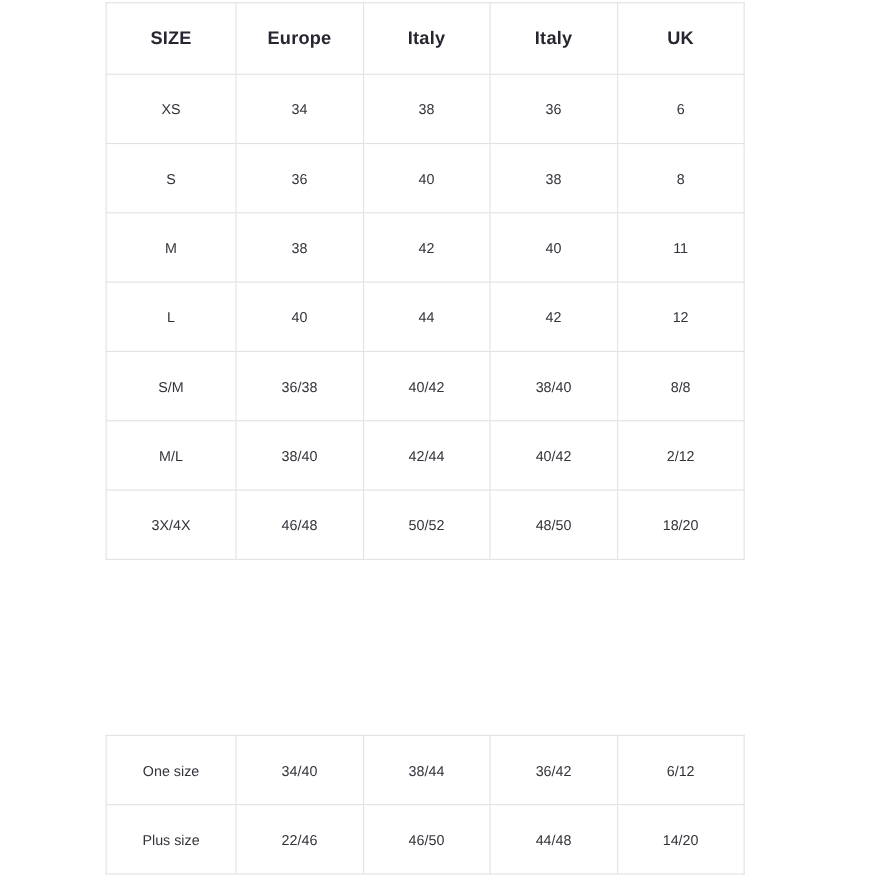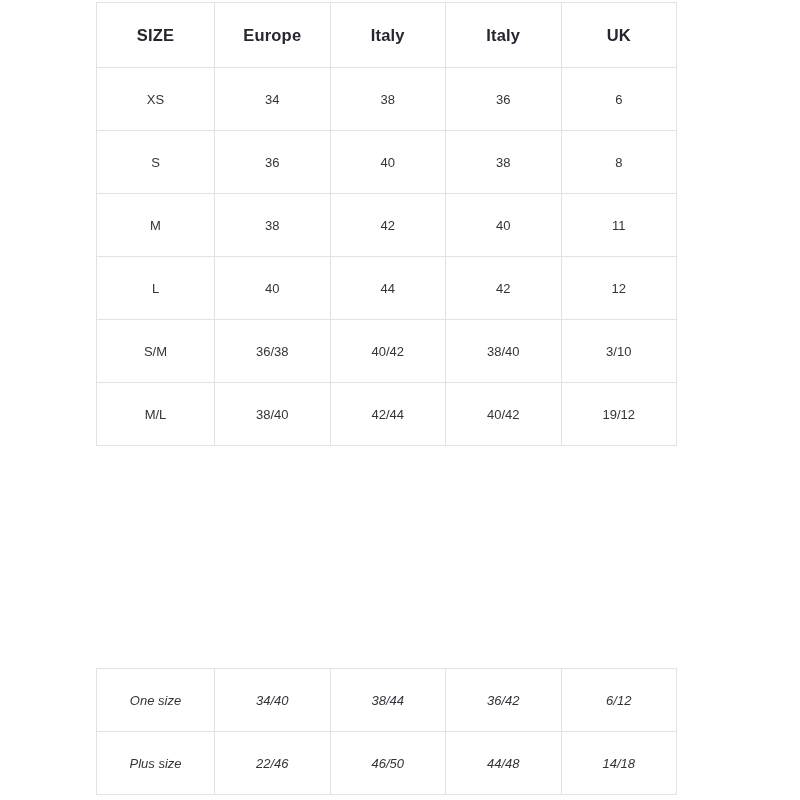--- a/index.html
+++ b/index.html
@@ -19,21 +19,21 @@
     width: 800px;
     height: 800px;
     box-sizing: border-box;
   }
   .table-wrap {
     position: absolute;
     left: 96px;
     width: 580px;
   }
   #main-table-wrap { top: 2px; }
-  #secondary-table-wrap { top: 668px; font-style: italic; }
+  #secondary-table-wrap { top: 668px; }
 
   table.size-table {
     width: 100%;
     border-collapse: collapse;
     table-layout: fixed;
   }
   table.size-table td,
   table.size-table th {
     border: 1px solid #e2e2e6;
     text-align: center;
@@ -112,28 +112,35 @@
           <td>40</td>
           <td>44</td>
           <td>42</td>
           <td>12</td>
         </tr>
         <tr>
           <td class="rowlabel">S/M</td>
           <td>36/38</td>
           <td>40/42</td>
           <td>38/40</td>
-          <td>3/10</td>
+          <td>8/8</td>
         </tr>
         <tr>
           <td class="rowlabel">M/L</td>
           <td>38/40</td>
           <td>42/44</td>
           <td>40/42</td>
-          <td>19/12</td>
+          <td>2/12</td>
+        </tr>
+        <tr>
+          <td class="rowlabel">3X/4X</td>
+          <td>46/48</td>
+          <td>50/52</td>
+          <td>48/50</td>
+          <td>18/20</td>
         </tr>
       </tbody>
     </table>
   </div>
 
   <div class="table-wrap" id="secondary-table-wrap">
     <table class="size-table" id="secondary-table">
       <colgroup>
         <col class="c-label">
         <col class="c-data">
@@ -147,19 +154,19 @@
           <td>34/40</td>
           <td>38/44</td>
           <td>36/42</td>
           <td>6/12</td>
         </tr>
         <tr>
           <td class="rowlabel">Plus size</td>
           <td>22/46</td>
           <td>46/50</td>
           <td>44/48</td>
-          <td>14/18</td>
+          <td>14/20</td>
         </tr>
       </tbody>
     </table>
   </div>
 
 </div>
 
 </body></html>

